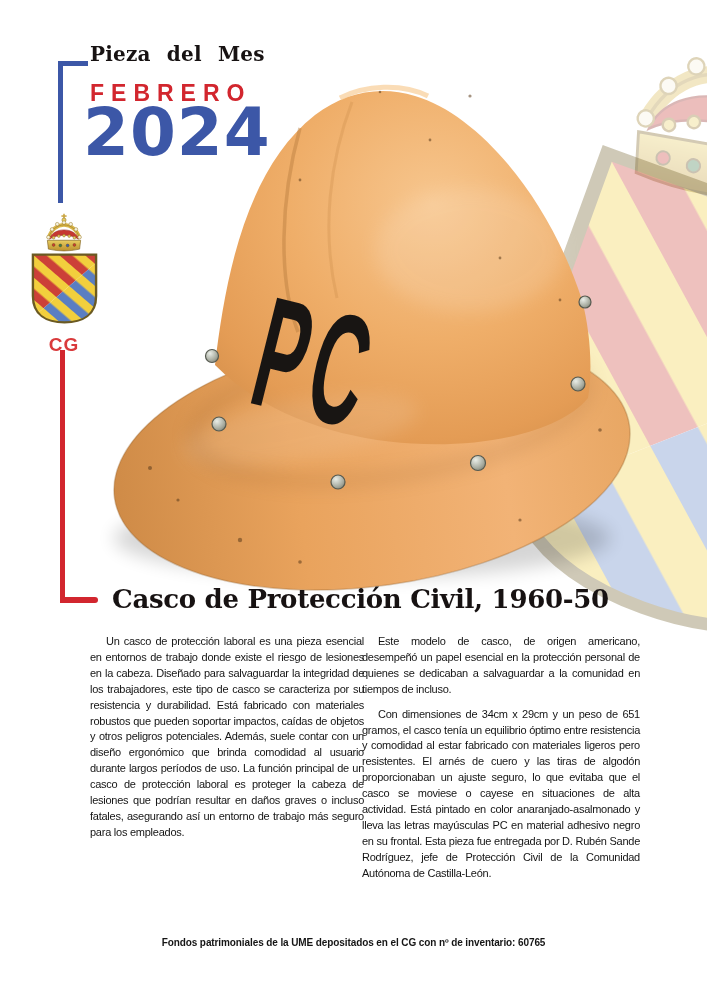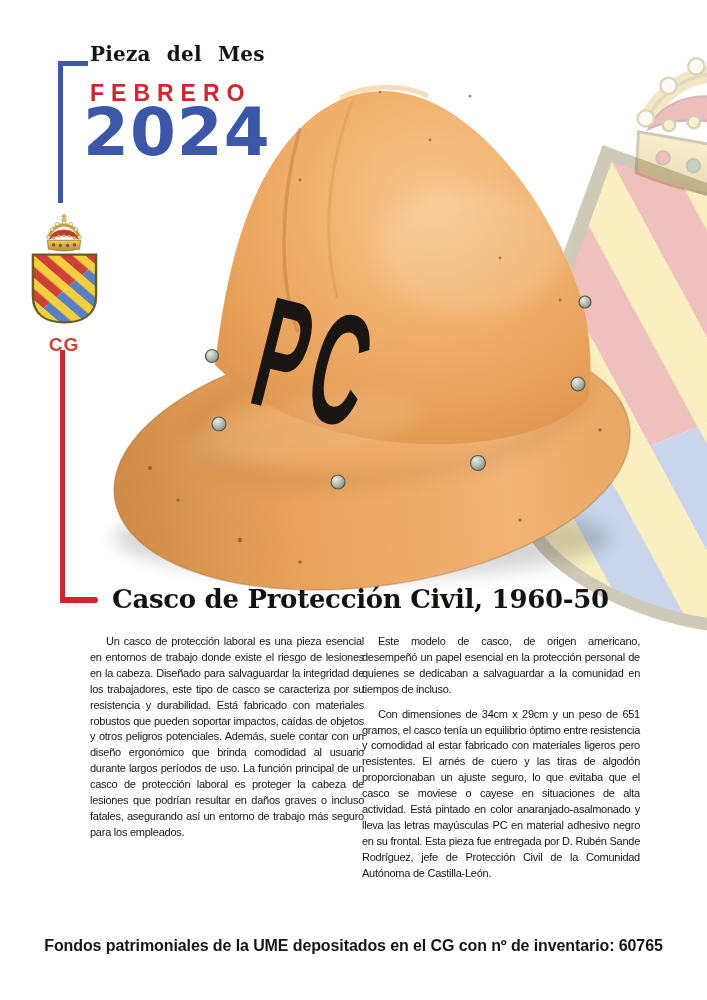--- a/index.html
+++ b/index.html
@@ -37,21 +37,21 @@
   .title{position:absolute;left:112px;top:584px;width:560px;z-index:3;
     font-family:"DejaVu Serif",serif;font-weight:bold;font-size:26px;letter-spacing:-.3px;color:#171212;}
   
   .col{position:absolute;top:634px;z-index:3;text-align:justify;
     font-size:11px;line-height:15.9px;letter-spacing:-.25px;color:#141414;}
   .col p{margin:0 0 9px 0;text-indent:16px;}
   .col-left{left:51px;width:274px;margin-left:39px;}
   .col-right{left:362px;width:278px;}
   
   .footer{position:absolute;left:0;top:937px;width:100%;z-index:3;text-align:center;
-    font-weight:bold;font-size:16px;letter-spacing:-.1px;color:#151515;}
+    font-weight:bold;font-size:10px;letter-spacing:-.1px;color:#151515;}
   .defs-holder{position:absolute;width:0;height:0;overflow:hidden;}
 </style>
 </head>
 <body>
 
 <svg class="defs-holder" aria-hidden="true">
   <defs>
     <linearGradient id="goldGrad" x1="0" y1="0" x2="0" y2="1">
       <stop offset="0" stop-color="#e8ce62"></stop>
         <stop offset="1" stop-color="#bb8f2c"></stop>

